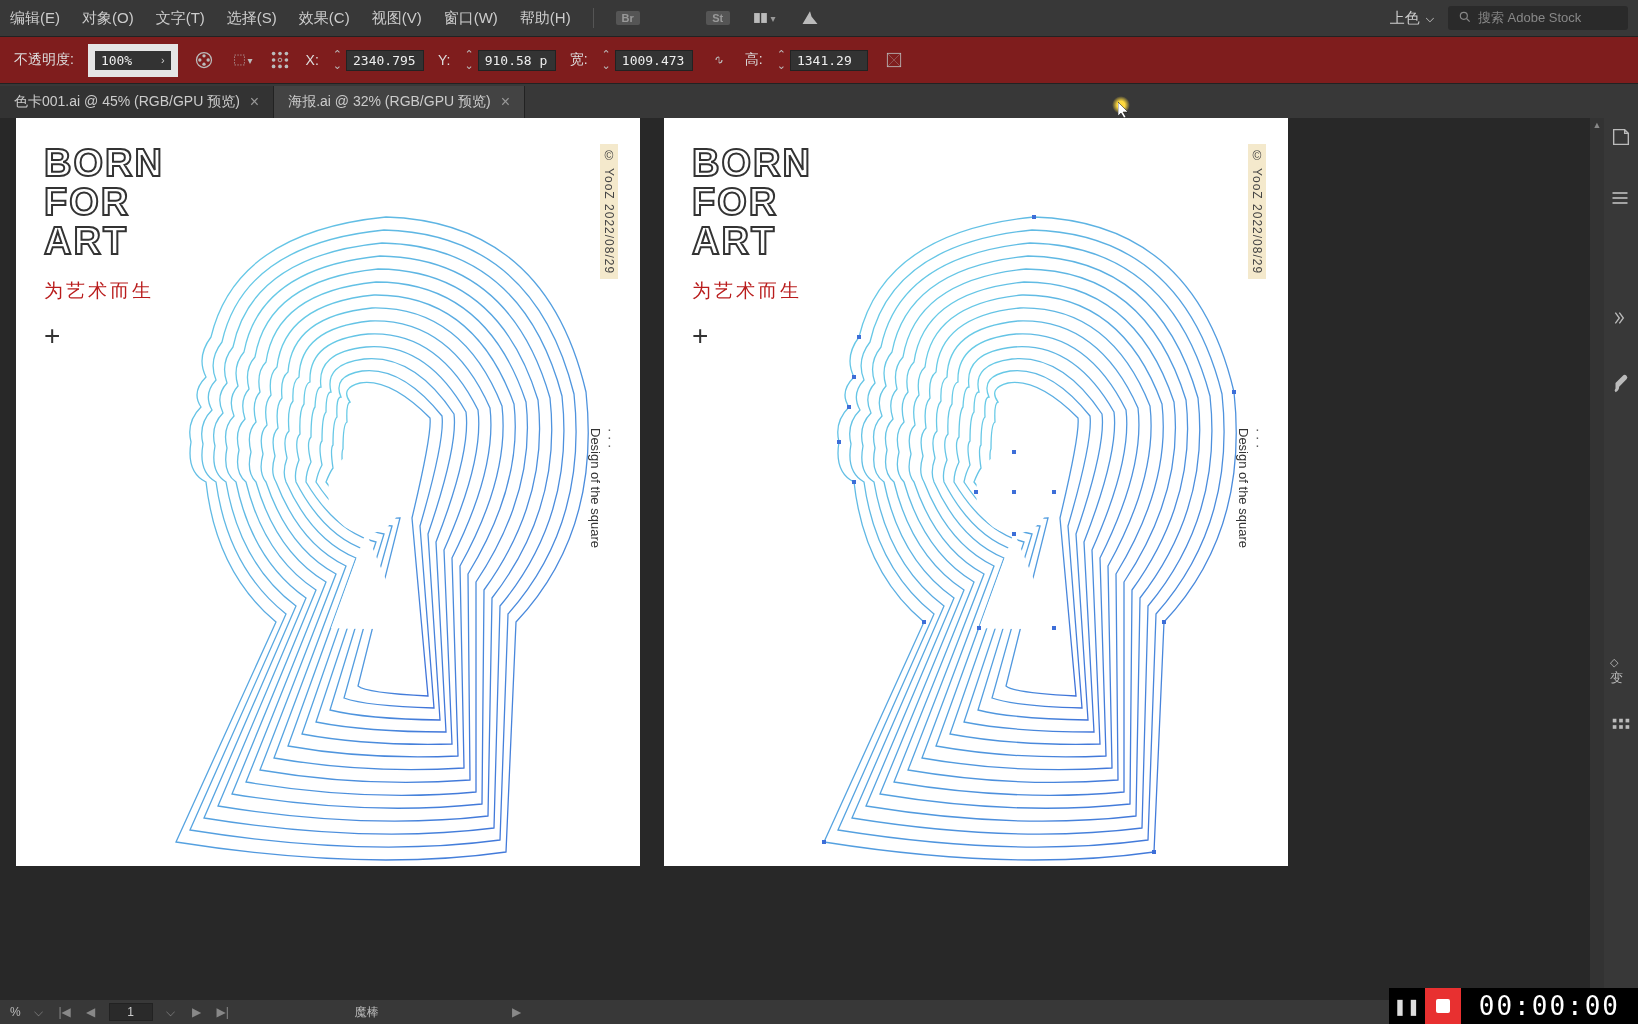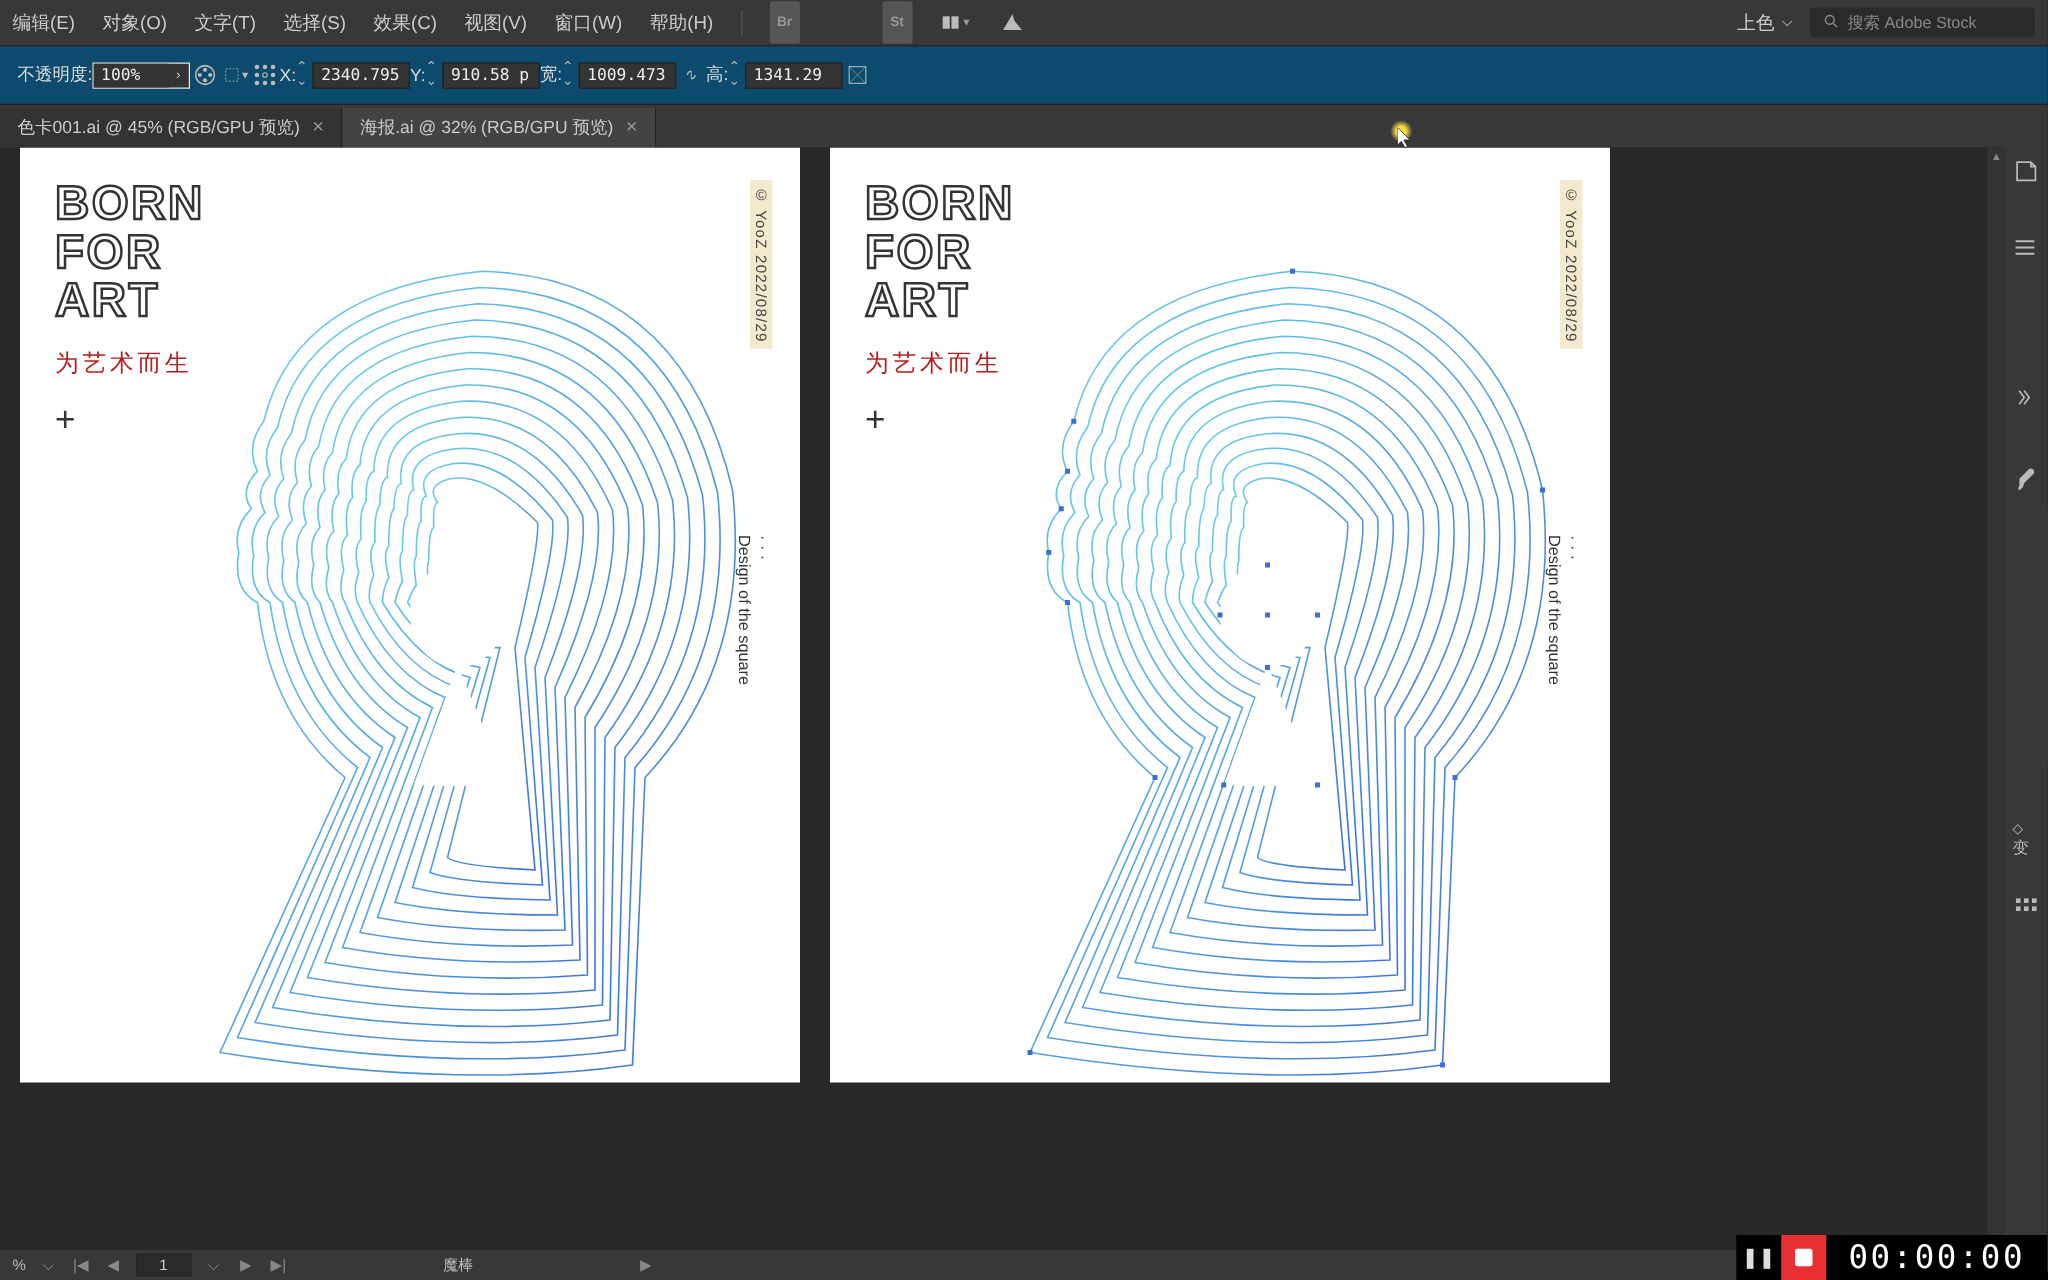--- a/index.html
+++ b/index.html
@@ -1,25 +1,25 @@
 <!DOCTYPE html>
 <html><head>
   <meta charset="utf-8">
   <style>
     * { margin: 0; padding: 0; box-sizing: border-box; font-family: "Microsoft YaHei", sans-serif; }
     body { background: #333; color: #ccc; width: 1638px; height: 1024px; overflow: hidden; position: relative; }
     
     .menubar { height: 36px; background: #383838; display: flex; align-items: center; padding: 0 10px; gap: 22px; font-size: 15px; }
     .menubar .menu-item { cursor: pointer; }
     .menubar .right { margin-left: auto; display: flex; align-items: center; gap: 14px; }
-    .menubar .icon-btn { width: 24px; height: 34px; display: flex; align-items: center; justify-content: center; color: #999; }
+    .menubar .icon-btn { width: 24px; height: 14px; display: flex; align-items: center; justify-content: center; color: #999; }
     .workspace-dd { display: flex; align-items: center; gap: 6px; font-size: 15px; }
     .search-box { background: #2a2a2a; border-radius: 3px; padding: 3px 10px; display: flex; align-items: center; gap: 6px; color: #888; font-size: 13px; width: 180px; }
     
-    .controlbar { height: 48px; background: #0c4a6e; display: flex; align-items: center; padding: 0 14px; border-top: 1px solid #222; border-bottom: 1px solid #222; font-size: 14px; }
+    .controlbar { height: 48px; background: #7f1d1d; display: flex; align-items: center; padding: 0 14px; gap: 14px; border-top: 1px solid #222; border-bottom: 1px solid #222; font-size: 14px; }
     .ctrl-label { color: #ddd; }
     .ctrl-input { background: #333; border: 1px solid #222; color: #eee; width: 78px; padding: 2px 6px; font-size: 13px; font-family: monospace; }
     .ctrl-input.sm { width: 60px; }
     .icon-sq { width: 24px; height: 24px; display: flex; align-items: center; justify-content: center; color: #bbb; border: 1px solid transparent; }
     .stepper { display: flex; align-items: center; gap: 4px; }
     .spin { color: #bbb; font-size: 11px; line-height: 1; }
     
     .tabbar { height: 34px; background: #383838; display: flex; align-items: flex-end; font-size: 14px; }
     .tab { padding: 7px 14px; background: #333; display: flex; align-items: center; gap: 10px; border-right: 1px solid #222; color: #ccc; }
     .tab.active { background: #434343; }
@@ -99,21 +99,21 @@
             <line x1="15" y1="15" x2="20" y2="20" stroke="#888" stroke-width="2"></line>
           </svg>
       </span>
       <span>搜索 Adobe Stock</span>
     </div>
   </div>
 </div>
 
 <div class="controlbar">
   <span class="ctrl-label">不透明度:</span>
-  <div style="display:flex;align-items:center;background:#333;border:1px solid #e5e5e5;">
+  <div style="display:flex;align-items:center;background:#333;border:7px solid #e5e5e5;">
     <input class="ctrl-input sm" style="border: none;" value="100%">
     <span style="padding:0 6px;font-size:11px;">›</span>
   </div>
   <span class="icon-sq">
     <svg viewBox="0 0 24 24" width="20" height="20">
         <circle cx="12" cy="12" r="9" fill="none" stroke="#bbb" stroke-width="1.5"></circle>
         <circle cx="12" cy="7" r="2" fill="#bbb"></circle>
         <circle cx="17" cy="12" r="2" fill="#bbb"></circle>
         <circle cx="12" cy="17" r="2" fill="#bbb"></circle>
         <circle cx="7" cy="12" r="2" fill="#bbb"></circle>

